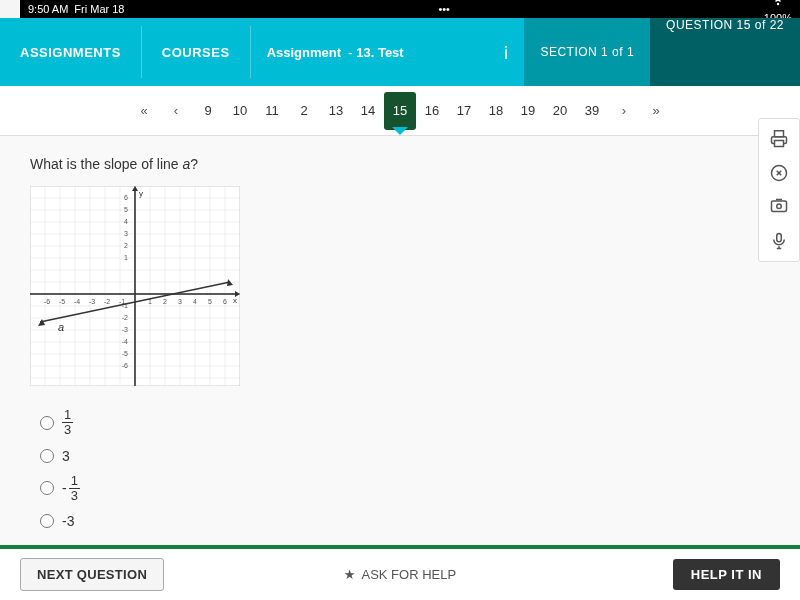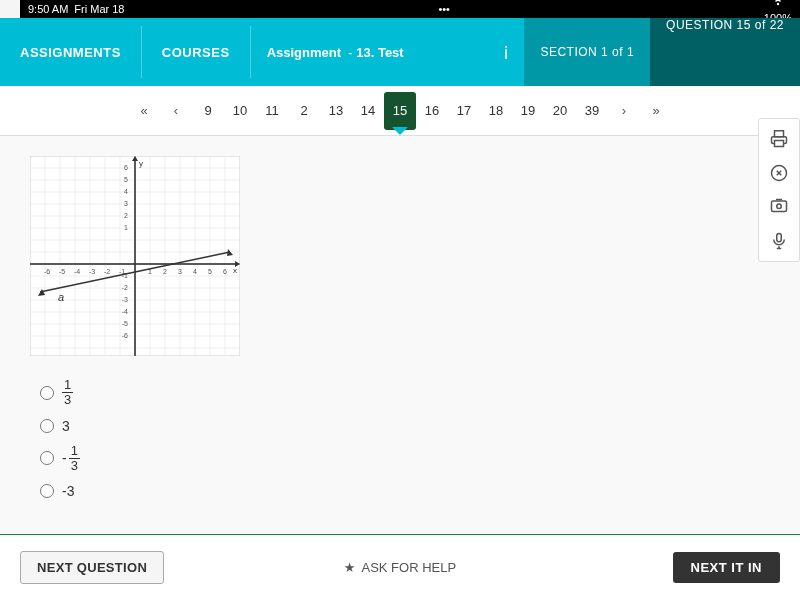--- a/index.html
+++ b/index.html
@@ -181,23 +181,23 @@
       align-items: center;
       gap: 2px;
     }
 
     
     .footer {
       position: absolute;
       bottom: 0;
       left: 0;
       right: 0;
-      height: 66px;
+      height: 55px;
       background: #fff;
-      border-top: 1px solid #15803d;
+      border-top: 4px solid #15803d;
       display: flex;
       align-items: center;
       padding: 0 20px;
     }
     .footer-left { flex: 1; }
     .footer-center { flex: 1; display: flex; justify-content: center; align-items: center; }
     .footer-right { flex: 1; display: flex; justify-content: flex-end; }
     .btn-next {
       border: 1px solid #aaa;
       background: #f5f5f5;
@@ -317,20 +317,23 @@
   <div class="q-nav-num">19</div>
   <div class="q-nav-num">20</div>
   <div class="q-nav-num">39</div>
   <div class="q-nav-btn">›</div>
   <div class="q-nav-btn">»</div>
   <div class="q-nav-arrow"></div>
 </div>
 
 <div class="main-content">
 
+  <div class="question-text">
+    <span>What is the slope of line </span><em style="font-style:italic;font-weight:normal;">a</em><span>?</span>
+  </div>
 
   <div class="graph-container">
     <svg class="graph-svg" width="210" height="200" viewBox="0 0 210 200">
 
       <rect x="0" y="0" width="210" height="200" fill="white" stroke="#ccc" stroke-width="1"></rect>
 
       <line x1="15" y1="0" x2="15" y2="200" stroke="#ddd" stroke-width="0.5"></line>
       <line x1="30" y1="0" x2="30" y2="200" stroke="#ddd" stroke-width="0.5"></line>
       <line x1="45" y1="0" x2="45" y2="200" stroke="#ddd" stroke-width="0.5"></line>
       <line x1="60" y1="0" x2="60" y2="200" stroke="#ddd" stroke-width="0.5"></line>
@@ -476,15 +479,15 @@
   <div class="footer-left">
     <button class="btn-next">NEXT QUESTION</button>
   </div>
   <div class="footer-center">
     <button class="btn-ask">
       <span>★</span>
       <span>ASK FOR HELP</span>
     </button>
   </div>
   <div class="footer-right">
-    <button class="btn-turnin">NEXT IT IN</button>
+    <button class="btn-turnin">HELP IT IN</button>
   </div>
 </div>
 
 </body></html>

